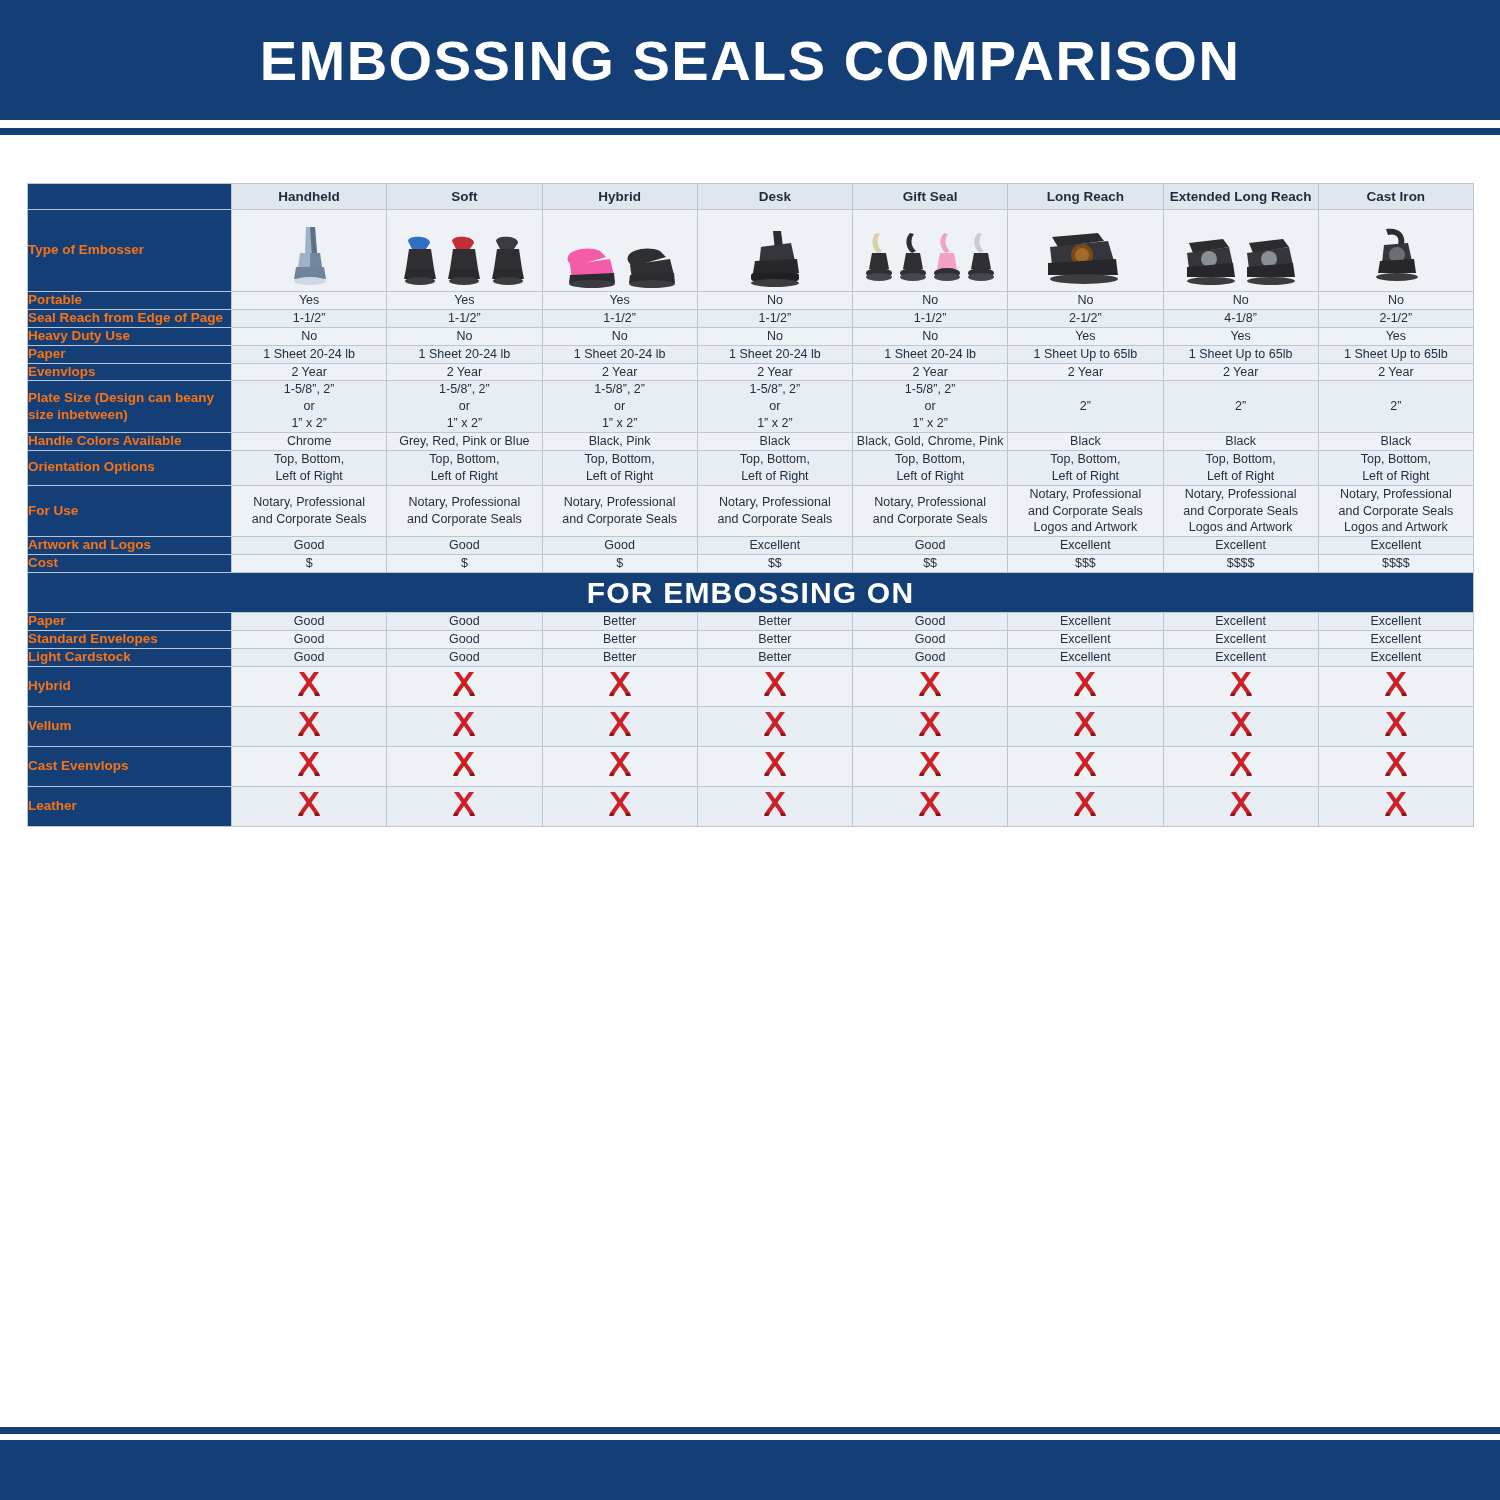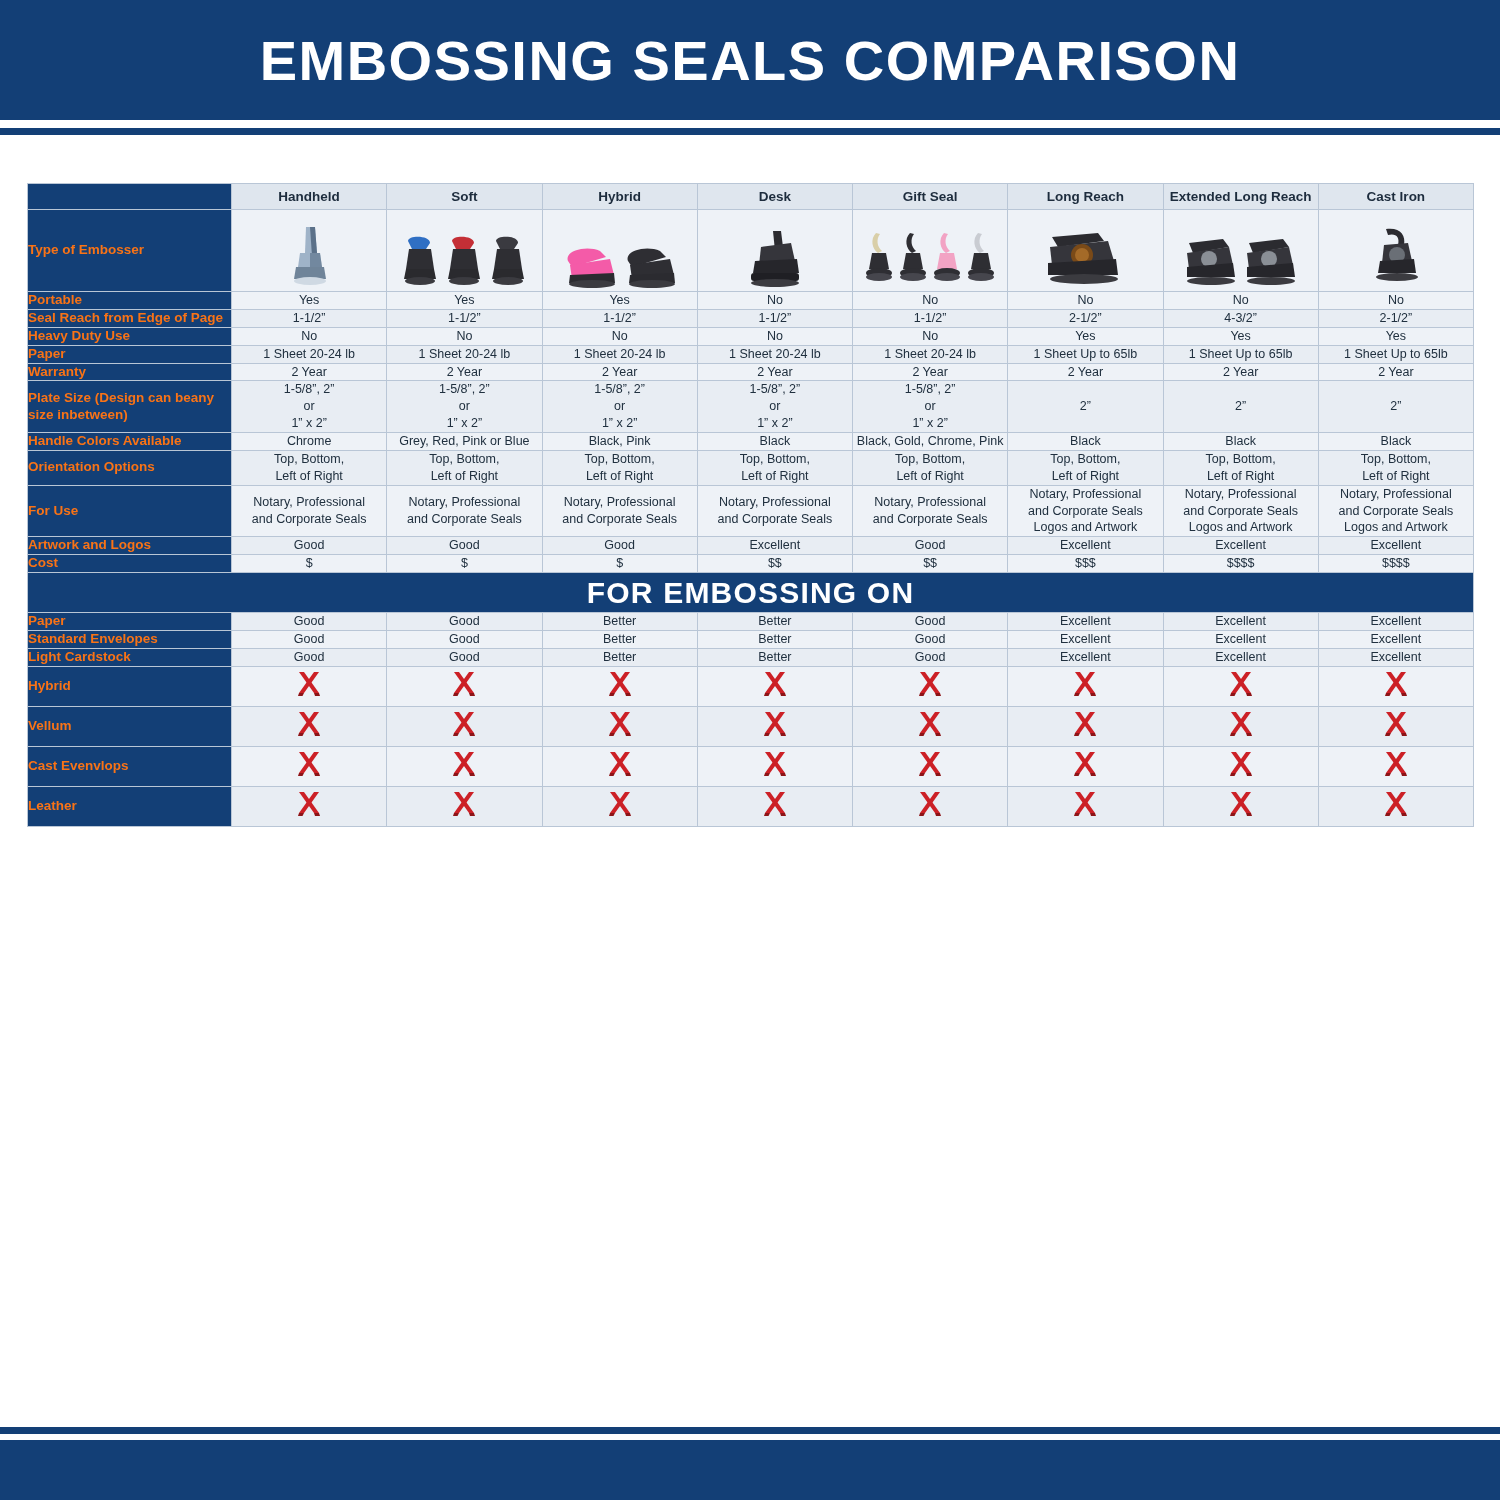--- a/index.html
+++ b/index.html
@@ -339,21 +339,21 @@
             <td class="cell alt">No</td>
           </tr>
           <tr>
             <td class="rowlabel">Seal Reach from Edge of Page</td>
             <td class="cell">1-1/2”</td>
             <td class="cell">1-1/2”</td>
             <td class="cell">1-1/2”</td>
             <td class="cell">1-1/2”</td>
             <td class="cell">1-1/2”</td>
             <td class="cell">2-1/2”</td>
-            <td class="cell">4-3/2”</td>
+            <td class="cell">4-1/8”</td>
             <td class="cell">2-1/2”</td>
           </tr>
           <tr>
             <td class="rowlabel">Heavy Duty Use</td>
             <td class="cell alt">No</td>
             <td class="cell alt">No</td>
             <td class="cell alt">No</td>
             <td class="cell alt">No</td>
             <td class="cell alt">No</td>
             <td class="cell alt">Yes</td>
@@ -365,21 +365,21 @@
             <td class="cell">1 Sheet 20-24 lb</td>
             <td class="cell">1 Sheet 20-24 lb</td>
             <td class="cell">1 Sheet 20-24 lb</td>
             <td class="cell">1 Sheet 20-24 lb</td>
             <td class="cell">1 Sheet 20-24 lb</td>
             <td class="cell">1 Sheet Up to 65lb</td>
             <td class="cell">1 Sheet Up to 65lb</td>
             <td class="cell">1 Sheet Up to 65lb</td>
           </tr>
           <tr>
-            <td class="rowlabel">Warranty</td>
+            <td class="rowlabel">Evenvlops</td>
             <td class="cell alt">2 Year</td>
             <td class="cell alt">2 Year</td>
             <td class="cell alt">2 Year</td>
             <td class="cell alt">2 Year</td>
             <td class="cell alt">2 Year</td>
             <td class="cell alt">2 Year</td>
             <td class="cell alt">2 Year</td>
             <td class="cell alt">2 Year</td>
           </tr>
           <tr>

